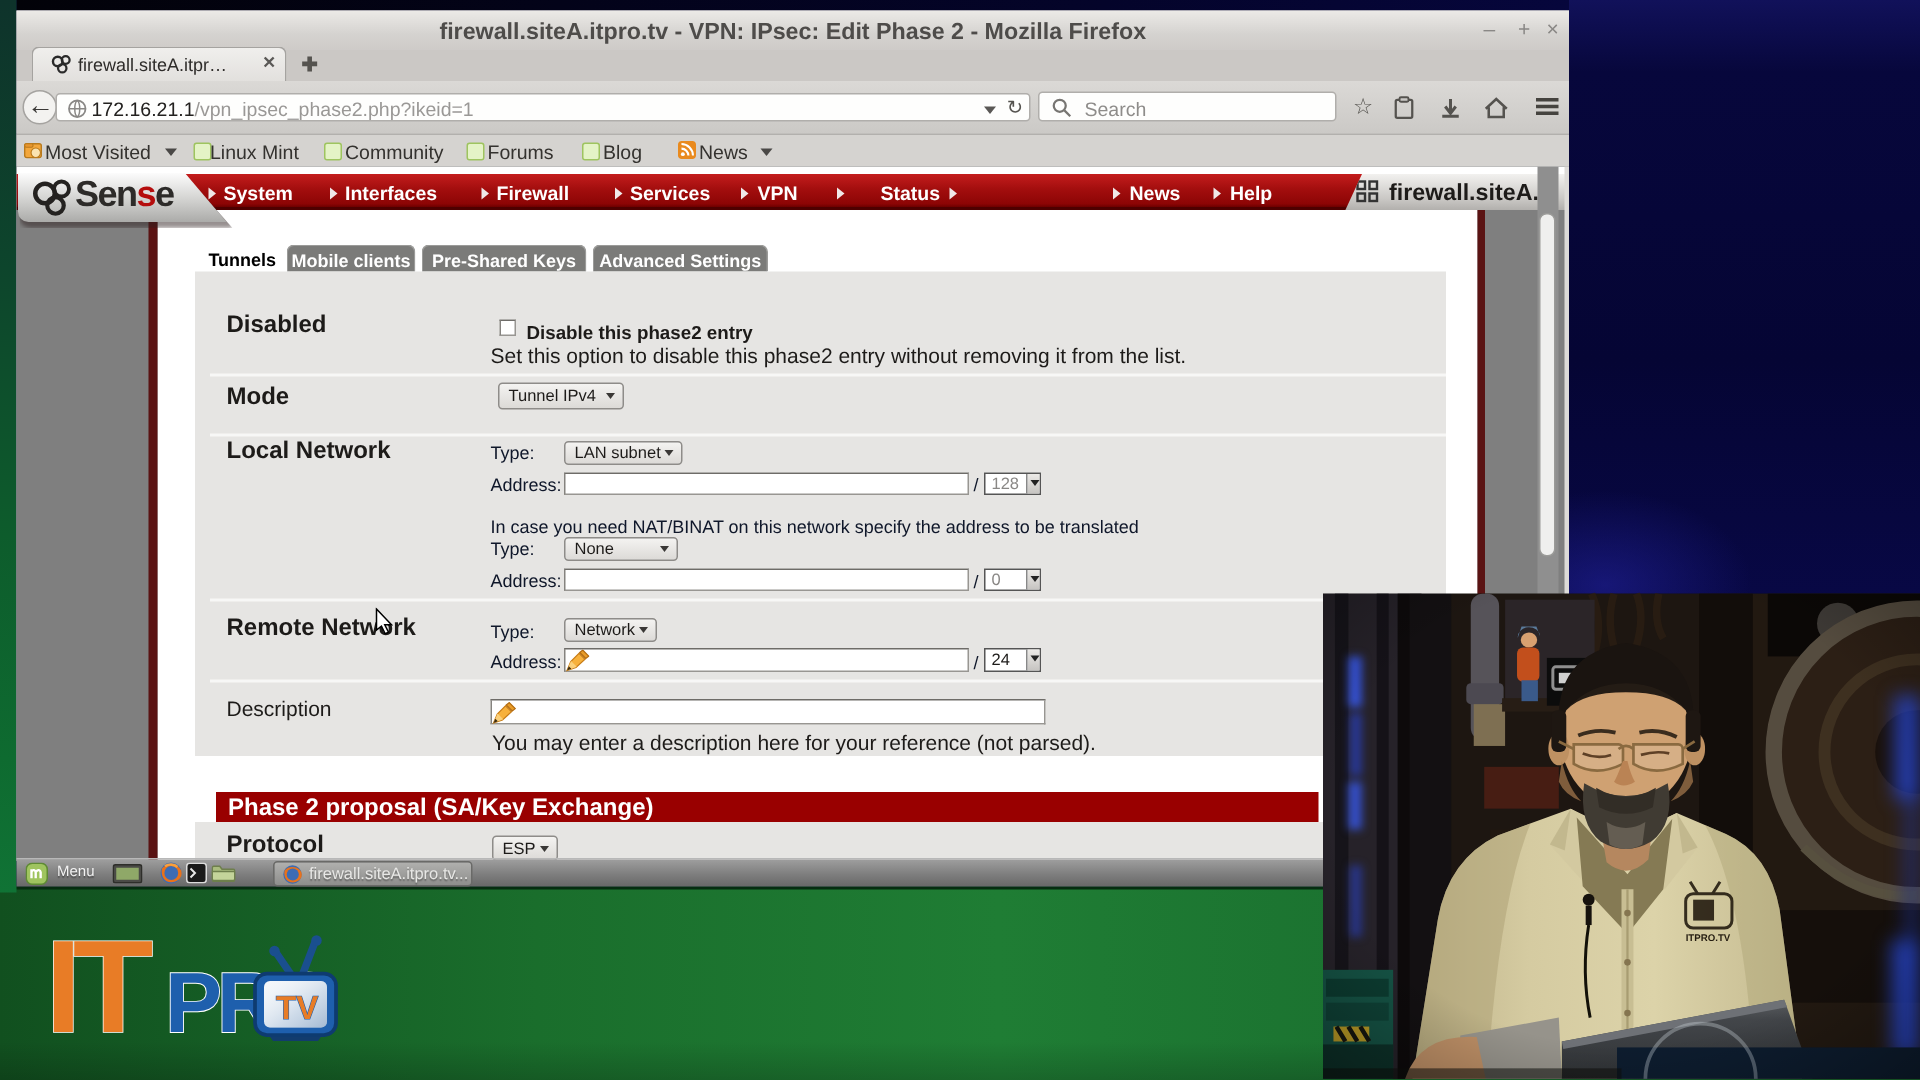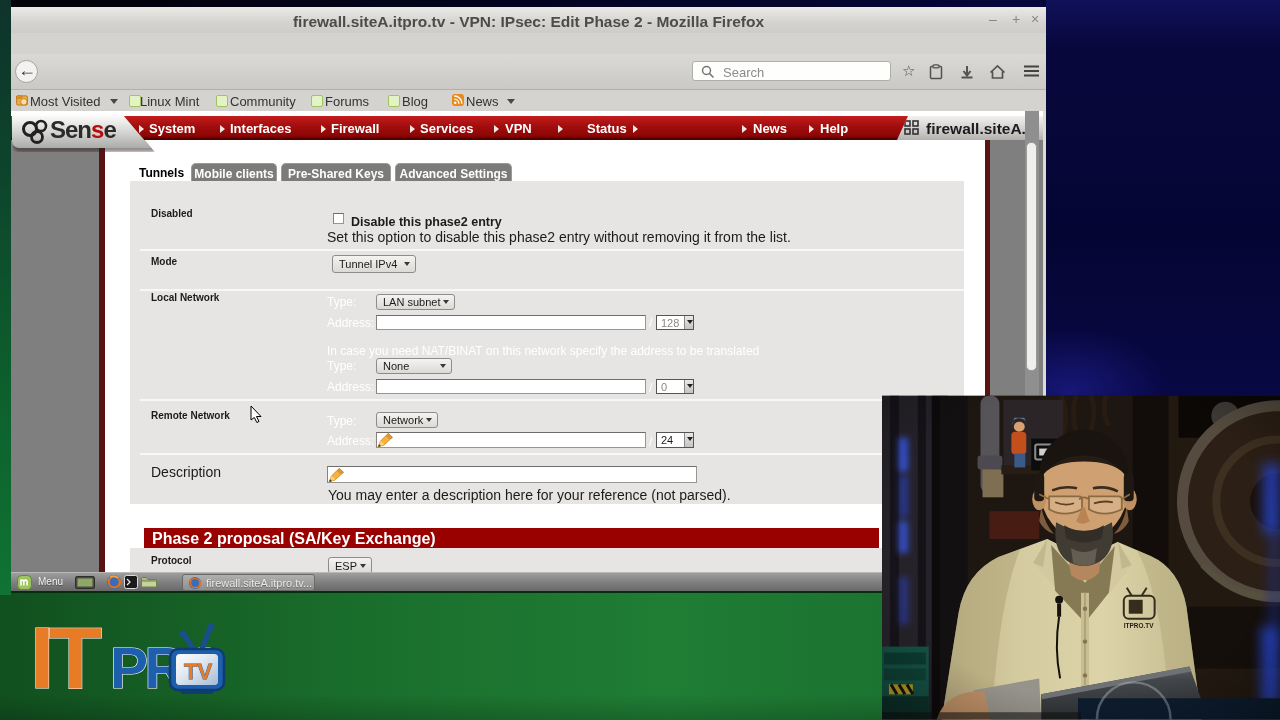--- a/index.html
+++ b/index.html
@@ -91,23 +91,23 @@
   .ptab { position:absolute; top:52px; height:18px; border-radius:5px 5px 0 0;
     font-size:12px; font-weight:bold; text-align:center; padding-top:3px; }
   .ptab.on { background:#fff; color:#000; }
   .ptab.off { background:#7b7b79; color:#fff; border:1px solid #9b9b99; border-bottom:none; }
 
   #form1 { left:119px; top:70px; width:834px; height:323px; background:#e6e5e3; }
   #form2 { left:119px; top:437px; width:834px; height:26px; background:#e6e5e3; }
   #redbar { left:133px; top:417px; width:735px; height:20px; background:#990000; }
   #redbar .t { position:absolute; left:8px; top:2px; font-size:16px; font-weight:bold; color:#fff; }
 
-  .flabel { position:absolute; font-size:10px; font-weight:bold; color:#1d1b19; }
+  .flabel { position:absolute; font-size:16px; font-weight:bold; color:#1d1b19; }
   .ftext  { position:absolute; font-size:14px; color:#1d1b19; }
-  .fsmall { position:absolute; font-size:12px; color:#ffffff; }
+  .fsmall { position:absolute; font-size:12px; color:#0f172a; }
   .fhr { position:absolute; height:2px; background:#f7f7f6; }
   .combo { position:absolute; background:linear-gradient(#f4f3f1,#dcdad7);
     border:1px solid #8e8c89; border-radius:3px; font-size:11px; color:#1d1b19; }
   .combo .ct { position:absolute; left:6px; top:2px; }
   .combo .ca { position:absolute; right:5px; top:6px; width:0; height:0;
     border-left:3.5px solid transparent; border-right:3.5px solid transparent; border-top:4.5px solid #3a3836; }
   .finput { position:absolute; background:#fff; border:1px solid #989692; border-top-color:#6e6c68; border-left-color:#85837f; }
   .spin { position:absolute; background:#fff; border:1px solid #555; font-size:11px; color:#1d1b19; }
   .spin .sb { position:absolute; right:0; top:0; bottom:0; width:9px;
     background:linear-gradient(#eceae7,#c6c4c1); border-left:1px solid #888; }
@@ -144,22 +144,43 @@
   </div>
   <div class="abs" id="greenstrip"></div>
 
   <div class="abs" id="win">
     <div class="abs" id="titlebar">
       <div class="t">firewall.siteA.itpro.tv - VPN: IPsec: Edit Phase 2 - Mozilla Firefox</div>
       <div class="winbtn" style="left:978px;">–</div>
       <div class="winbtn" style="left:1001px;">+</div>
       <div class="winbtn" style="left:1020px;">×</div>
     </div>
+    <div class="abs" id="tabbar">
+      <div id="tab">
+        <svg style="position:absolute;left:12px;top:4px" width="14" height="14" viewBox="0 0 14 14">
+          <circle cx="4.5" cy="5" r="3.2" fill="none" stroke="#2a2a2a" stroke-width="1.6"></circle>
+          <circle cx="9.8" cy="4" r="2.6" fill="none" stroke="#2a2a2a" stroke-width="1.5"></circle>
+          <circle cx="7.5" cy="9.5" r="2.8" fill="none" stroke="#2a2a2a" stroke-width="1.5"></circle>
+        </svg>
+        <div class="txt">firewall.siteA.itpr…</div>
+        <div class="x">✕</div>
+      </div>
+      <div id="newtab">✚</div>
+    </div>
     <div class="abs" id="navtb">
       <div id="backbtn"></div>
+      <div id="urlbar">
+        <svg style="position:absolute;left:7px;top:3px" width="13" height="13" viewBox="0 0 13 13">
+          <circle cx="6.5" cy="6.5" r="5.5" fill="none" stroke="#8a8886" stroke-width="1.2"></circle>
+          <path d="M1 6.5h11M6.5 1c-2.2 1.5-2.2 9.5 0 11M6.5 1c2.2 1.5 2.2 9.5 0 11" fill="none" stroke="#8a8886" stroke-width="1"></path>
+        </svg>
+        <div class="u">172.16.21.1<span>/vpn_ipsec_phase2.php?ikeid=1</span></div>
+        <div style="position:absolute;right:22px;top:8px;width:0;height:0;border-left:4px solid transparent;border-right:4px solid transparent;border-top:5px solid #5a5856;"></div>
+        <div style="position:absolute;right:4px;top:1px;font-size:13px;color:#55534f;">↻</div>
+      </div>
       <div id="searchbar">
         <svg style="position:absolute;left:8px;top:3px" width="14" height="14" viewBox="0 0 14 14">
           <circle cx="5.5" cy="5.5" r="4" fill="none" stroke="#777572" stroke-width="1.5"></circle>
           <line x1="8.6" y1="8.6" x2="12.5" y2="12.5" stroke="#777572" stroke-width="1.5"></line>
         </svg>
         <div class="s">Search</div>
       </div>
       <div class="tbicon" style="left:891px;top:8px;">☆</div>
       <svg class="tbicon" style="left:917px;" width="16" height="16" viewBox="0 0 16 16">
         <rect x="2.5" y="2.5" width="11" height="12" rx="1" fill="none" stroke="#55534f" stroke-width="1.5"></rect>

